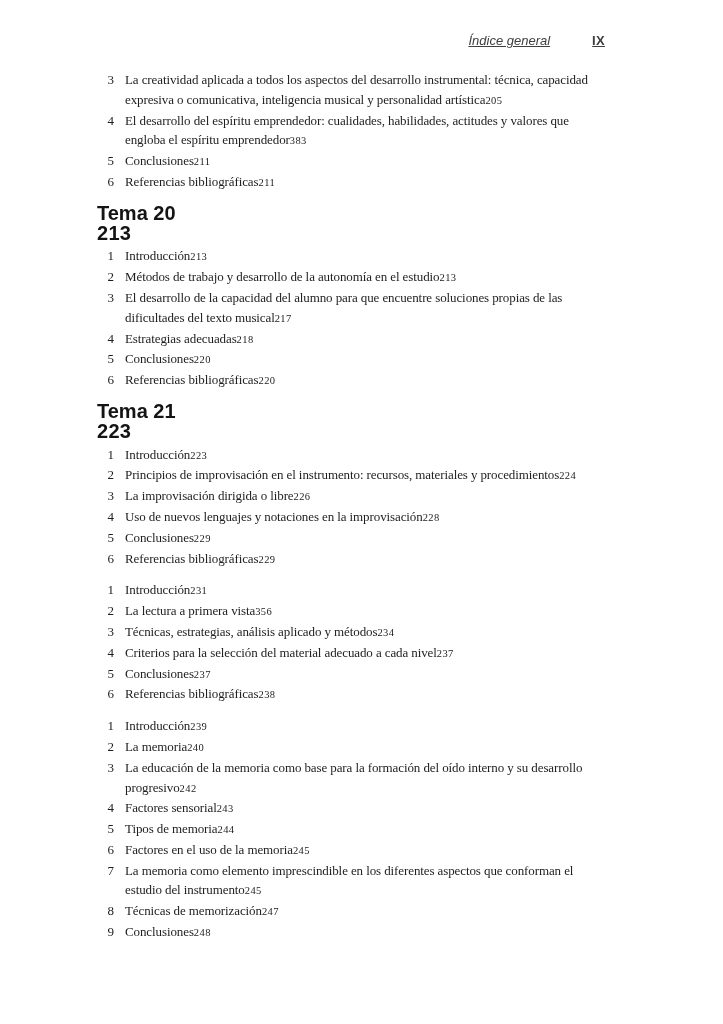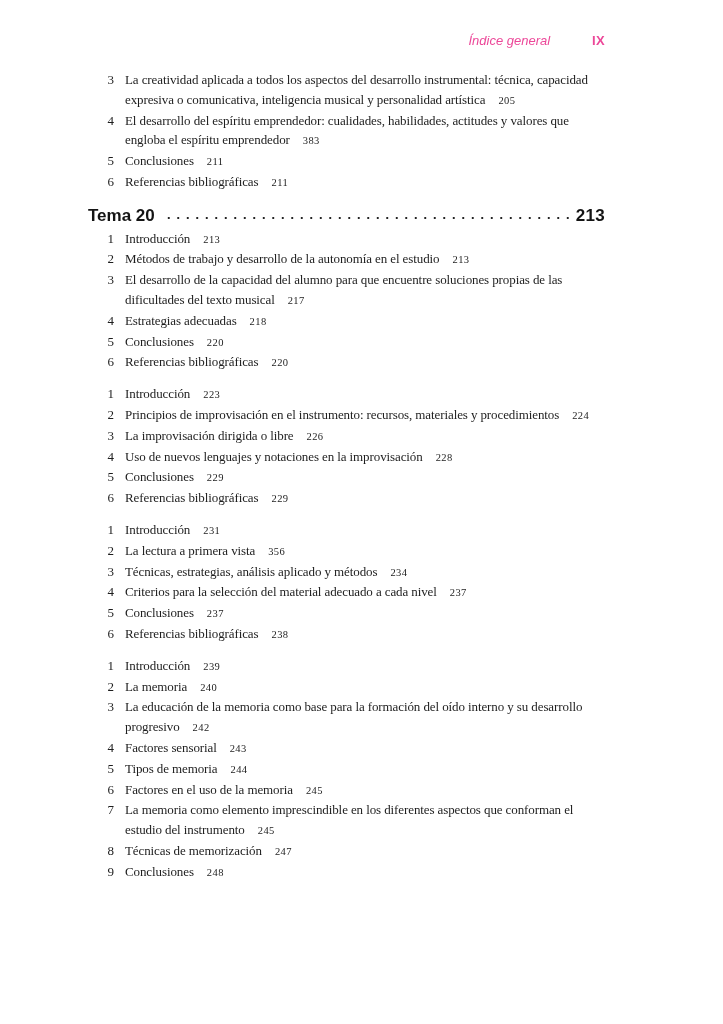--- a/index.html
+++ b/index.html
@@ -16,21 +16,22 @@
     position: absolute;
     top: 33px;
     left: 88px;
     width: 517px;
     display: flex;
     justify-content: flex-end;
     align-items: baseline;
     gap: 15px;
     font-family: "Liberation Sans", sans-serif;
     font-size: 13px;
-    color: #ec4899;
+    color: #404040;
+    text-decoration: underline;
   }
   .rh-title { font-style: italic; }
   .rh-page  { font-weight: bold; letter-spacing: 0.3px; padding-left: 27px; }
 
   
   .toc {
     position: absolute;
     top: 70px;
     left: 88px;
     width: 517px;
@@ -44,34 +45,34 @@
     flex: none;
     width: 26px;
     text-align: right;
   }
   .item-body {
     margin: 0 0 0 11px;
     width: 470px;
   }
   .item-page {
     font-size: 10.5px;
-    padding-left: 13px;
     letter-spacing: 0.4px;
     white-space: nowrap;
   }
   .toc-section { margin-top: 11px; }
   .section-heading {
     display: flex;
     align-items: baseline;
     margin: 0 0 3px 0;
     font-family: "Liberation Sans", sans-serif;
     font-weight: bold;
-    font-size: 17px;
+    font-size: 20px;
     letter-spacing: 0;
     color: #141414;
+    flex-direction: column;
   }
   .heading-title { white-space: nowrap; }
   .leader {
     flex: 1;
     display: inline-block;
     height: 1em;
     margin: 0 7px 0 9px;
     background-image: radial-gradient(circle, #242424 1.05px, rgba(0,0,0,0) 1.45px);
     background-size: 9.5px 4px;
     background-repeat: repeat-x;
@@ -134,20 +135,25 @@
           <div class="toc-item">
             <span class="item-num">5</span>
             <p class="item-body"><span class="item-text">Conclusiones</span><span class="item-page">220</span></p>
           </div>
           <div class="toc-item">
             <span class="item-num">6</span>
             <p class="item-body"><span class="item-text">Referencias bibliográficas</span><span class="item-page">220</span></p>
           </div>
         </section>
         <section class="toc-section">
+          <div class="section-heading">
+            <span class="heading-title">Tema 21</span>
+            <span class="leader"></span>
+            <span class="heading-page">223</span>
+          </div>
           <div class="toc-item">
             <span class="item-num">1</span>
             <p class="item-body"><span class="item-text">Introducción</span><span class="item-page">223</span></p>
           </div>
           <div class="toc-item">
             <span class="item-num">2</span>
             <p class="item-body"><span class="item-text">Principios de improvisación en el instrumento: recursos, materiales y procedimientos</span><span class="item-page">224</span></p>
           </div>
           <div class="toc-item">
             <span class="item-num">3</span>

